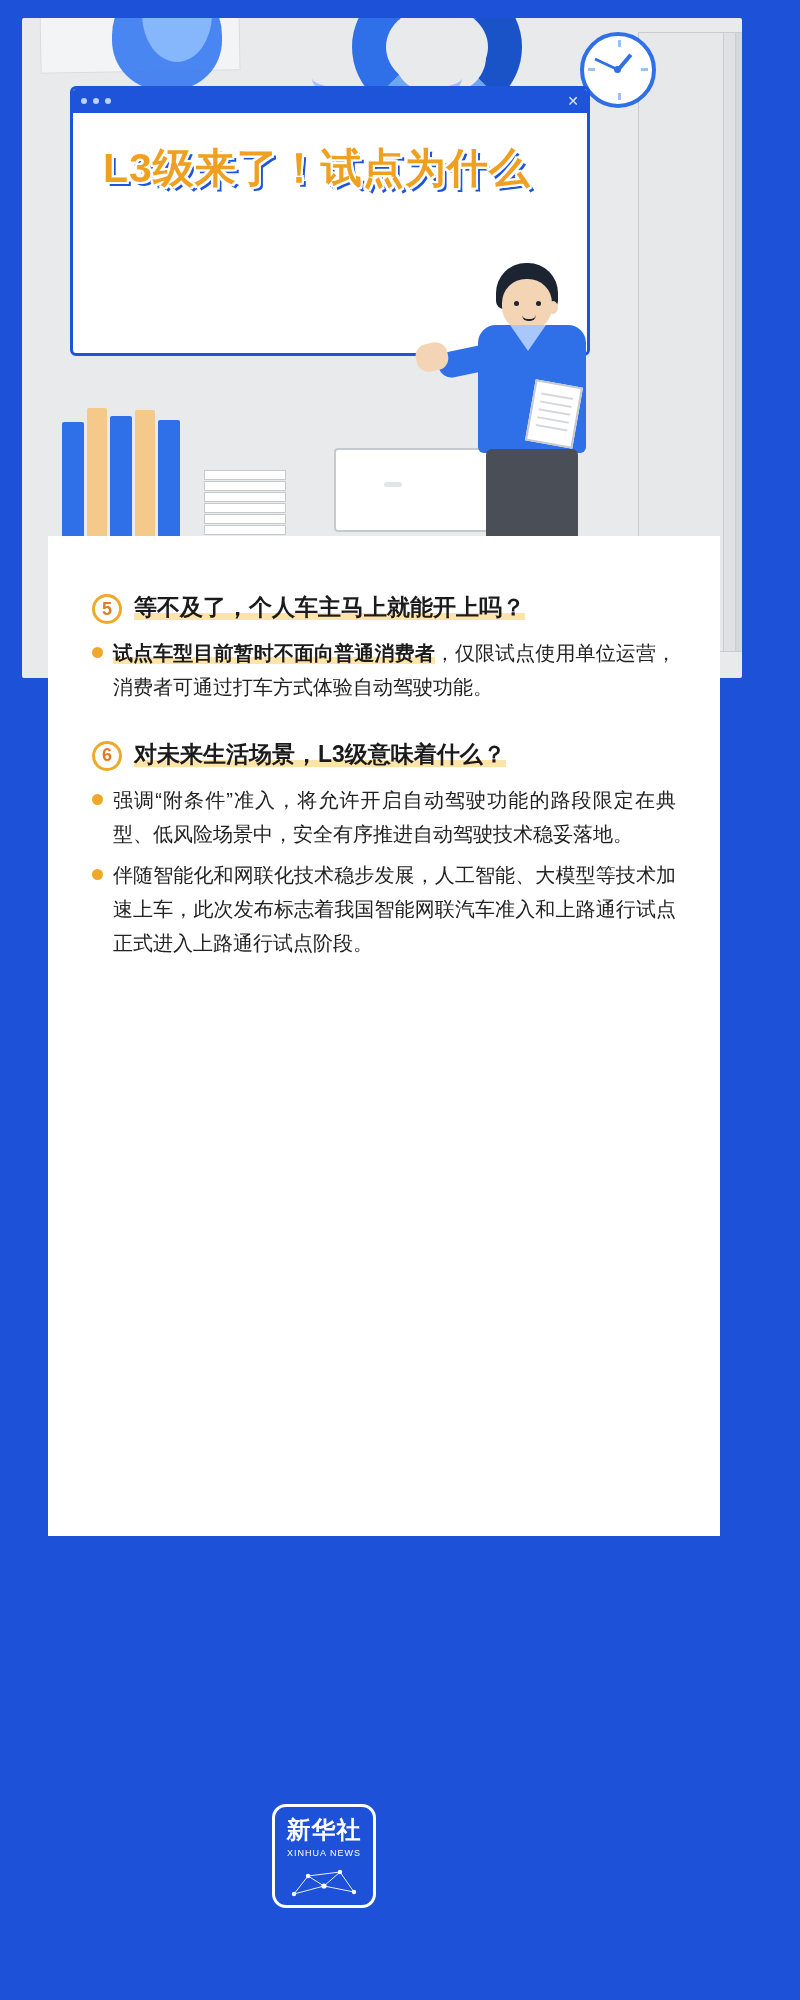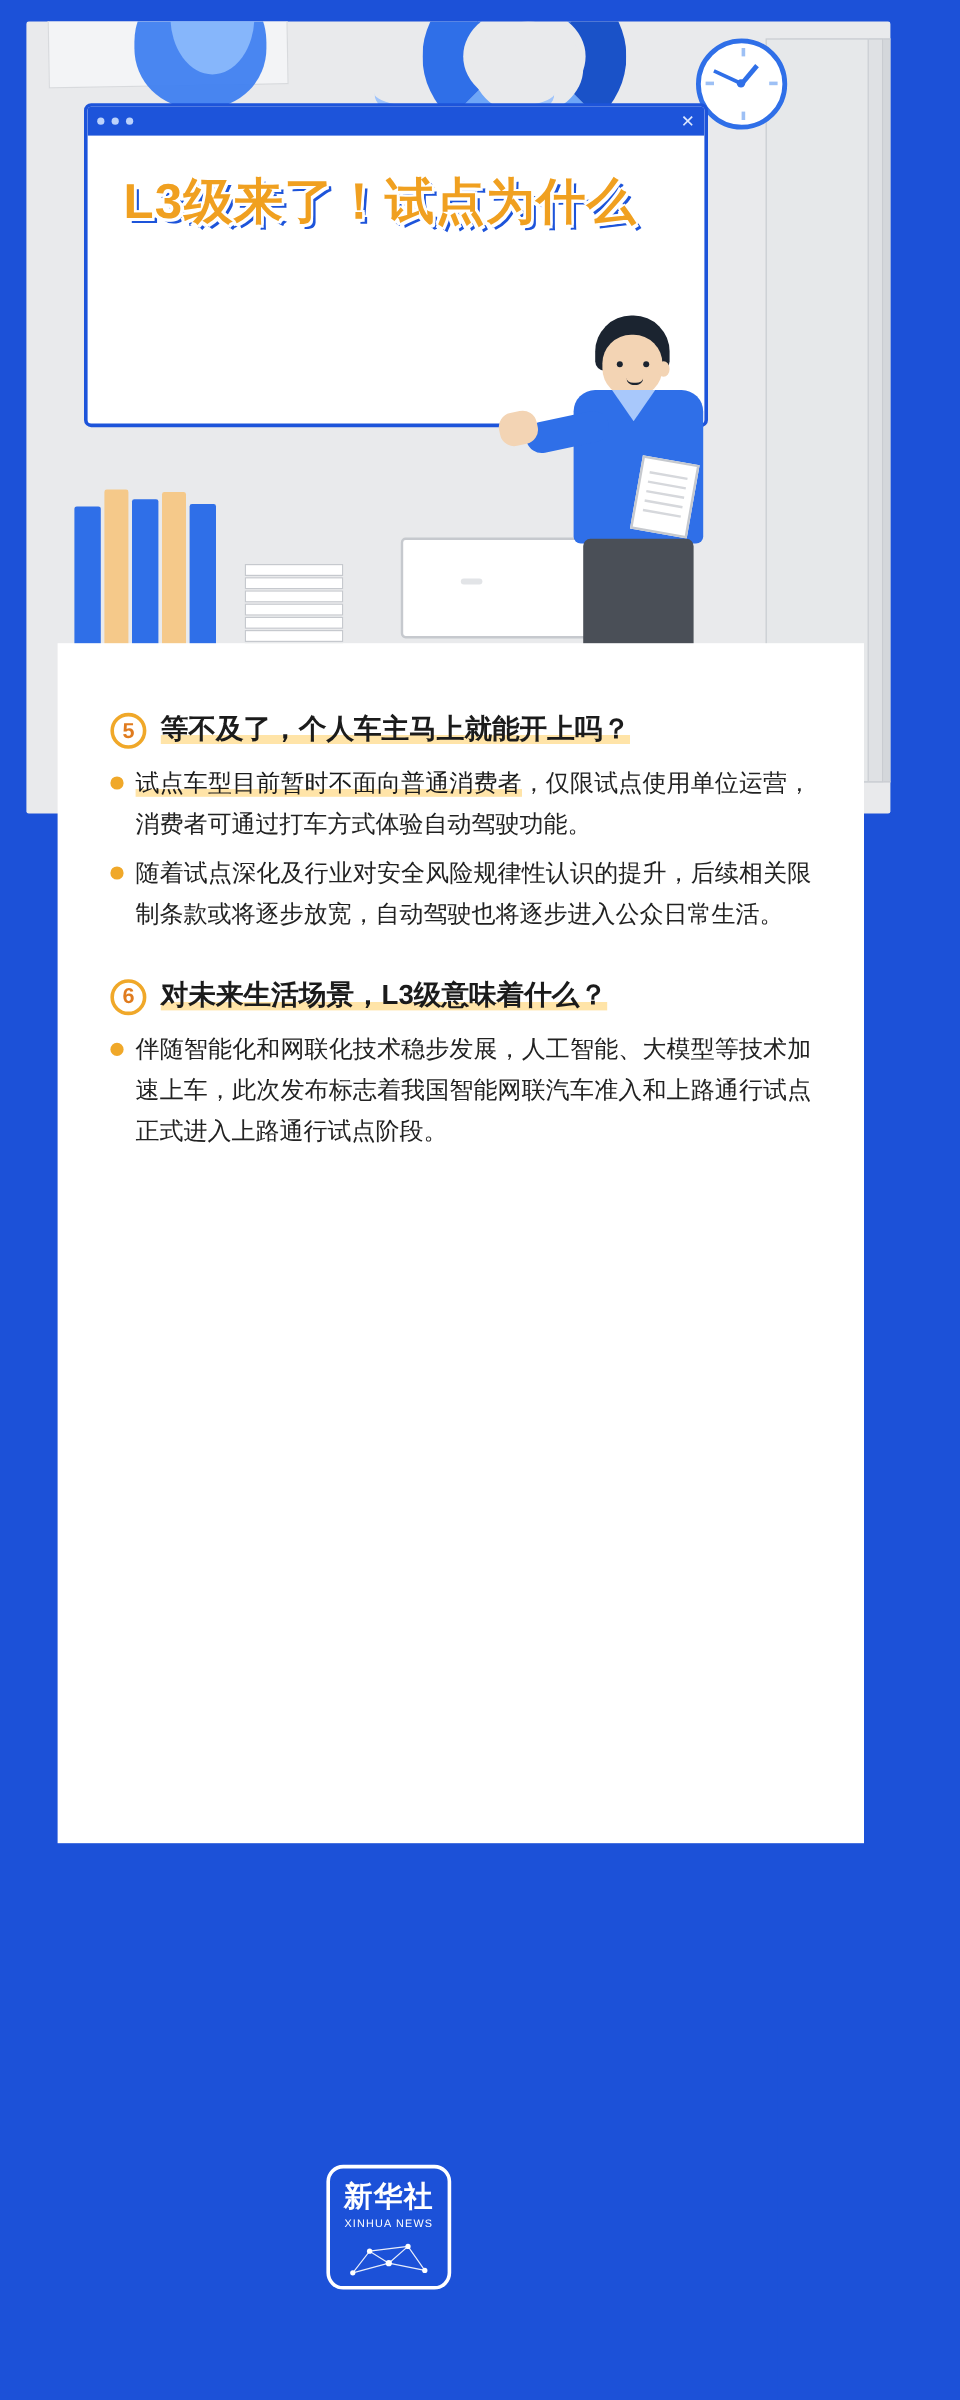--- a/index.html
+++ b/index.html
@@ -307,21 +307,21 @@
     border-radius: 50%;
     margin-top: 11px;
   }
   .bullets .txt {
     font-size: 20px;
     line-height: 1.72;
     color: #222;
     text-align: justify;
   }
   .hl {
-    font-weight: normal;
+    font-weight: bold;
     color: #1b1b1b;
     background: linear-gradient(transparent 70%, #ffe4a8 70%);
   }
 
   
   .footer {
     position: absolute;
     left: 0; bottom: 0; width: 648px; height: 300px;
     background: #1c51d8;
   }
@@ -437,33 +437,33 @@
       <div class="qa-block">
         <div class="q-row">
           <div class="q-num">5</div>
           <div><span class="q-text">等不及了，个人车主马上就能开上吗？</span></div>
         </div>
         <ul class="bullets">
           <li>
             <span class="dot"></span>
             <span class="txt"><span class="hl">试点车型目前暂时不面向普通消费者</span><span>，仅限试点使用单位运营，消费者可通过打车方式体验自动驾驶功能。</span></span>
           </li>
-          <li>
-            <span class="dot"></span>
-            <span class="txt">随着试点深化及行业对安全风险规律性认识的提升，后续相关限制条款或将逐步放宽，自动驾驶也将逐步进入公众日常生活。</span>
-          </li>
         </ul>
       </div>
 
       <div class="qa-block">
         <div class="q-row">
           <div class="q-num">6</div>
           <div><span class="q-text">对未来生活场景，L3级意味着什么？</span></div>
         </div>
         <ul class="bullets">
+          <li>
+            <span class="dot"></span>
+            <span class="txt">强调“附条件”准入，将允许开启自动驾驶功能的路段限定在典型、低风险场景中，安全有序推进自动驾驶技术稳妥落地。</span>
+          </li>
           <li>
             <span class="dot"></span>
             <span class="txt">伴随智能化和网联化技术稳步发展，人工智能、大模型等技术加速上车，此次发布标志着我国智能网联汽车准入和上路通行试点正式进入上路通行试点阶段。</span>
           </li>
         </ul>
       </div>
 
     </div>
   </div>
 

